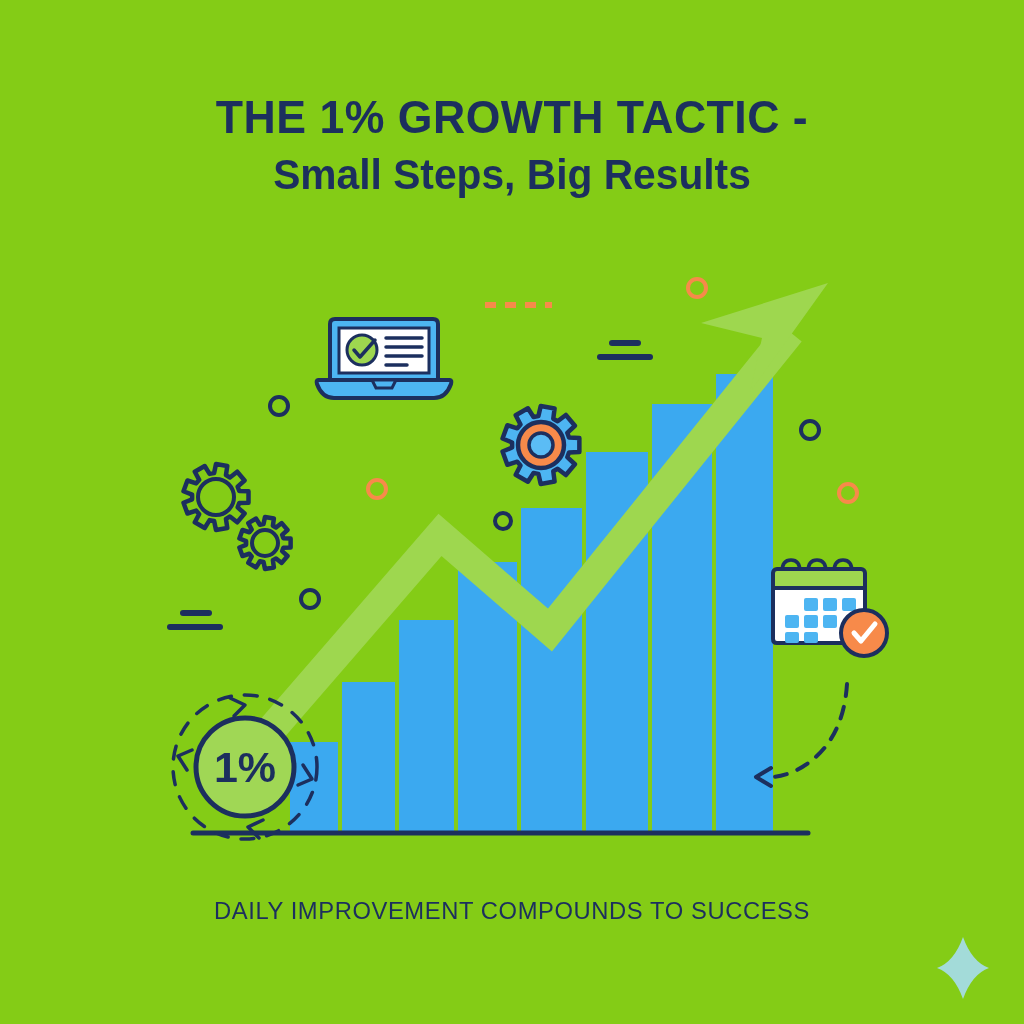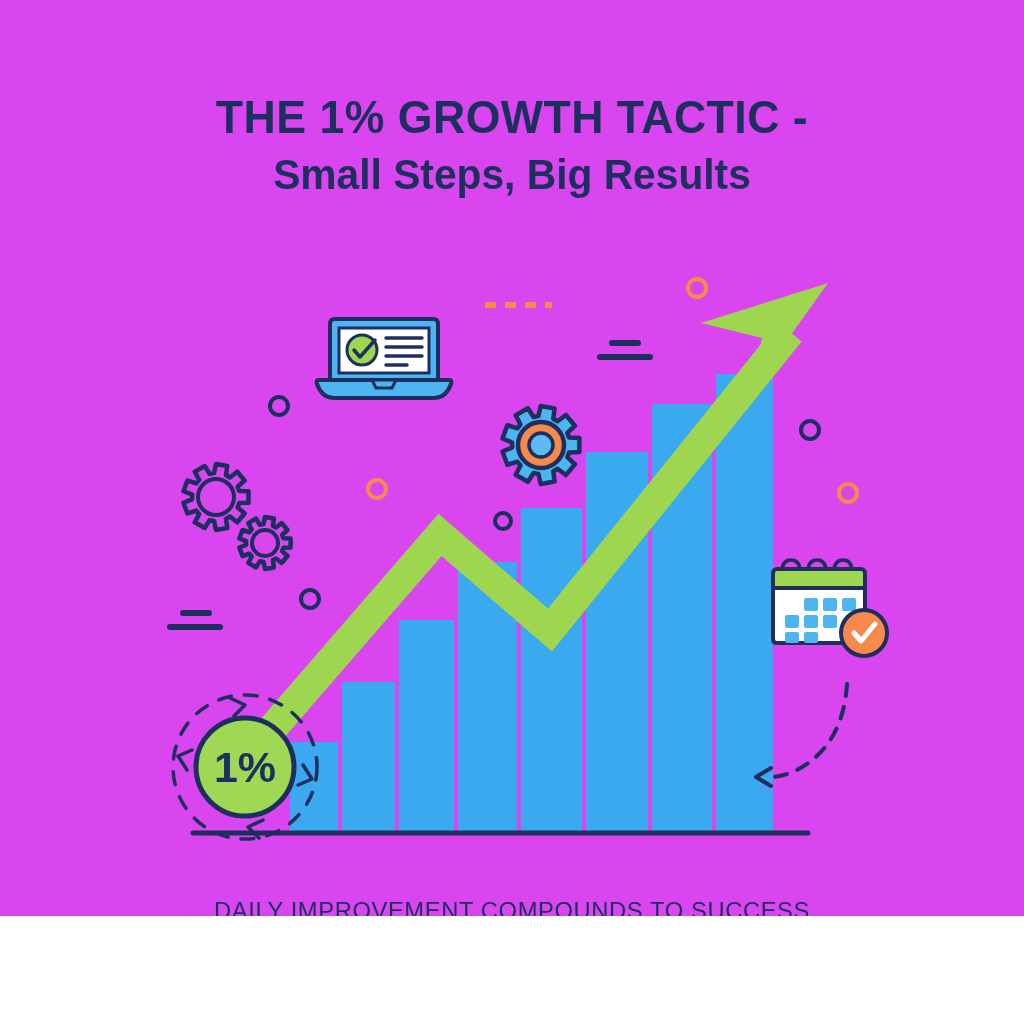--- a/index.html
+++ b/index.html
@@ -3,23 +3,23 @@
 <meta charset="utf-8">
 <style>
   html, body {
     margin: 0;
     padding: 0;
     background: #ffffff;
   }
   #poster {
     position: relative;
     width: 1024px;
-    height: 916px;
+    height: 1024px;
     overflow: hidden;
-    background: #d946ef;
+    background: #84cc16;
     font-family: "Liberation Sans", sans-serif;
   }
   #artboard {
     position: absolute;
     inset: 0;
     width: 1024px;
     height: 1024px;
   }
   .txt-layer {
     position: absolute;

